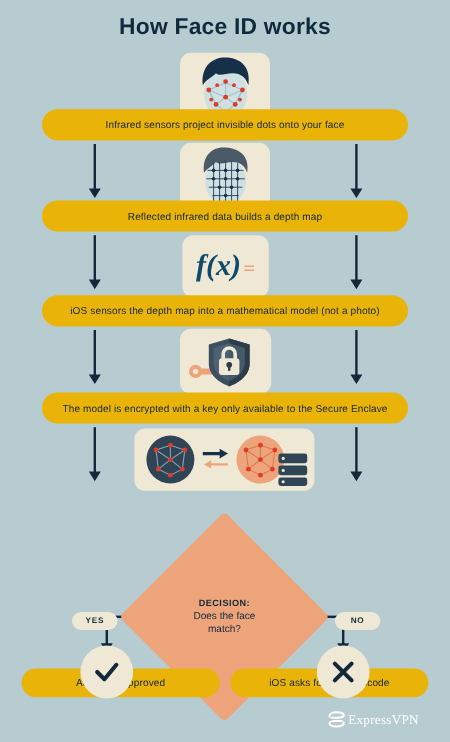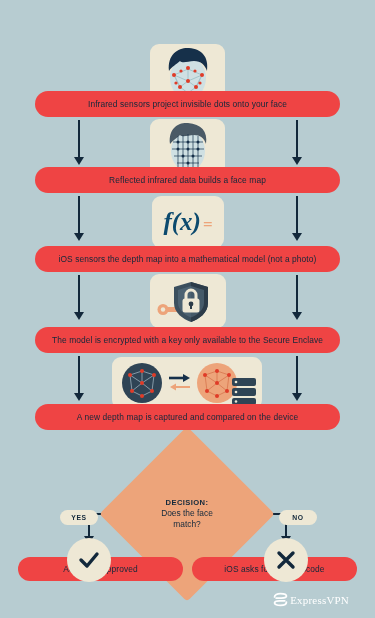--- a/index.html
+++ b/index.html
@@ -13,21 +13,21 @@
 
   
   .title{
     position:absolute;top:12px;left:0;width:375px;text-align:center;
     font-size:19px;font-weight:bold;color:#0f2a3d;letter-spacing:.2px;
   }
 
   
   .band{
     position:absolute;left:35px;width:305px;height:26px;
-    background:#ef4444;border-radius:13px;
+    background:#eab308;border-radius:13px;
     display:flex;align-items:center;justify-content:center;
     font-size:8.4px;color:#12283b;letter-spacing:.1px;z-index:3;
   }
 
   
   .tile{
     position:absolute;background:#eee8d5;border-radius:9px;z-index:2;
     display:flex;align-items:center;justify-content:center;
   }
 
@@ -80,20 +80,21 @@
   }
   .logo-text{font-family:"Liberation Serif",serif;font-size:11px;color:#ffffff;letter-spacing:.2px;}
 
   svg{display:block;}
 </style>
 </head>
 <body>
 
 <div class="stage">
 
+  <div class="title">How Face ID works</div>
 
   <div class="tile" style="left:150px;top:44px;width:75px;height:62px;">
     <svg width="72" height="60" viewBox="0 0 72 60">
 
       <ellipse cx="36" cy="33" rx="18" ry="21" fill="#cfe0e3"></ellipse>
 
       <path d="M17 26 C15 8 28 2 37 3 C50 4 57 12 55 26 C53 20 49 16 42 16 C36 16 31 19 28 16 C24 20 20 21 17 26 Z" fill="#16304a"></path>
 
       <g stroke="#9fc2c8" stroke-width="0.9" fill="none">
         <path d="M22 30 L36 24 L50 30 L44 42 L36 48 L28 42 Z"></path>
@@ -141,21 +142,21 @@
           <circle cx="34" cy="29" r="1.5"></circle>
           <circle cx="44" cy="29" r="1.5"></circle>
         <circle cx="29" cy="36" r="1.5"></circle>
           <circle cx="39" cy="36" r="1.5"></circle>
         <circle cx="34" cy="43" r="1.5"></circle>
       </g>
     </svg>
   </div>
 
   <div class="band" style="top:167px;">
-    <span>Reflected infrared data builds a face map</span>
+    <span>Reflected infrared data builds a depth map</span>
   </div>
 
   <div class="arrow" style="left:78px;top:196px;height:38px;"></div>
   <div class="arrow" style="left:296px;top:196px;height:38px;"></div>
 
   <div class="tile" style="left:152px;top:196px;width:72px;height:52px;">
     <div style="display:flex;align-items:baseline;gap:2px;">
       <span style="font-family:'Liberation Serif',serif;font-style:italic;font-size:25px;color:#0c4a6e;font-weight:bold;">f(x)</span>
       <span style="font-family:'Liberation Serif',serif;font-size:17px;color:#eda47a;font-weight:bold;">=</span>
     </div>
@@ -243,23 +244,20 @@
         <rect x="116" y="18" width="24" height="8" rx="2" fill="#2f4455"></rect>
         <rect x="116" y="28" width="24" height="8" rx="2" fill="#2f4455"></rect>
         <rect x="116" y="38" width="24" height="7" rx="2" fill="#2f4455"></rect>
         <circle cx="120" cy="22" r="1.3" fill="#eee8d5"></circle>
         <circle cx="120" cy="32" r="1.3" fill="#eee8d5"></circle>
         <circle cx="120" cy="41.5" r="1.3" fill="#eee8d5"></circle>
       </g>
     </svg>
   </div>
 
-  <div class="band" style="top:404px;">
-    <span>A new depth map is captured and compared on the device</span>
-  </div>
 
   <div class="arrow" style="left:186px;top:432px;height:18px;"></div>
 
   <div class="diamond"></div>
   <div class="diamond-text">
     <div class="dec-label">DECISION:</div>
     <div class="dec-q">Does the face</div>
     <div class="dec-q">match?</div>
   </div>
 

